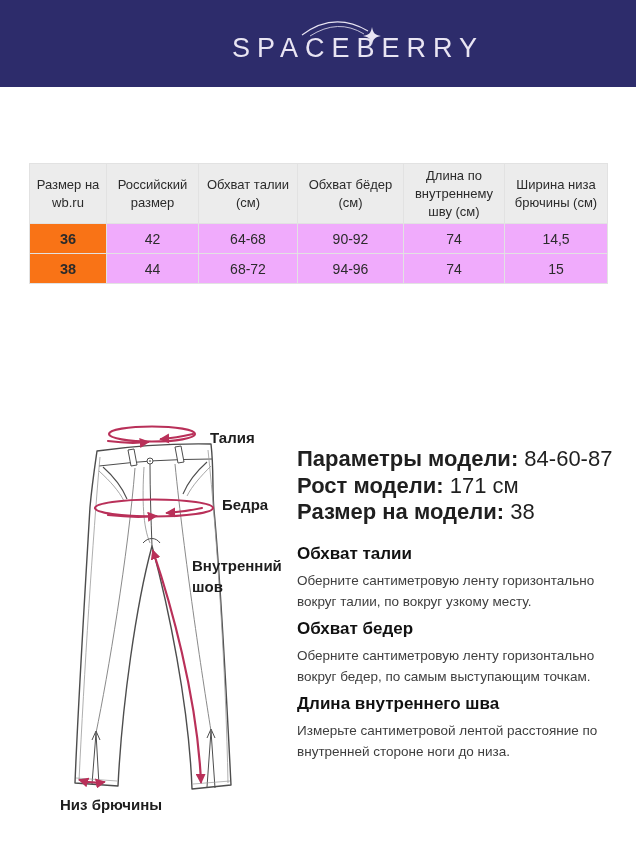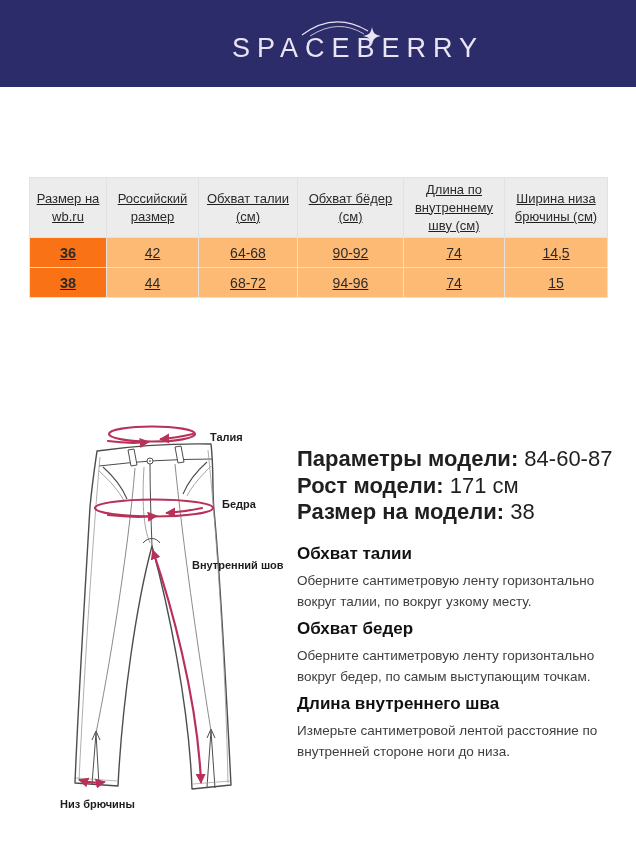--- a/index.html
+++ b/index.html
@@ -12,39 +12,39 @@
     position:absolute;left:0;top:0;width:636px;height:87px;background:#2d2c6b;
     display:flex;align-items:center;justify-content:center;padding-left:40px;
   }
   .logo{position:relative;display:inline-block;padding-top:10px;}
   .logo-text{
     font-size:27px;letter-spacing:7px;font-weight:400;color:#e9e5f3;
   }
   .star-svg{position:absolute;left:62px;top:-14px;width:110px;height:42px;}
   
   .size-table{
-    position:absolute;left:29px;top:177px;width:578px;
-    border-collapse:collapse;table-layout:fixed;text-decoration:underline;
+    position:absolute;left:29px;top:163px;width:578px;
+    border-collapse:collapse;table-layout:fixed;
   }
   .size-table th,.size-table td{
     border:1px solid #e2e2e2;text-align:center;vertical-align:middle;
     font-family:"Liberation Sans",sans-serif;
   }
   .size-table th{
     background:#ececec;font-weight:400;font-size:13px;line-height:18px;
     color:#2b2b2b;height:55px;padding:2px 6px;
   }
   .size-table td{
-    background:#fdba74;font-size:14px;color:#2b2b2b;height:27px;padding:1px 4px;
+    background:#f0abfc;font-size:14px;color:#2b2b2b;height:27px;padding:1px 4px;
   }
   .size-table td.first{background:#f97316;font-weight:bold;font-size:14.5px;}
   
   .diagram-svg{position:absolute;left:40px;top:415px;width:250px;height:402px;}
   .dlabel{
-    position:absolute;font-size:11px;font-weight:bold;color:#1d1d1d;line-height:21px;
+    position:absolute;font-size:15px;font-weight:bold;color:#1d1d1d;line-height:21px;
   }
   .dlabel.waist{left:210px;top:427px;}
   .dlabel.hips{left:222px;top:494px;}
   .dlabel.seam{left:192px;top:555px;width:98px;}
   .dlabel.bottom{left:60px;top:794px;}
   
   .model-info{position:absolute;left:297px;top:446px;width:330px;font-size:22px;line-height:26.5px;}
   .model-info b{font-weight:bold;}
   .m-section{position:absolute;left:297px;width:330px;}
   .m-section.s1{top:544px;}

